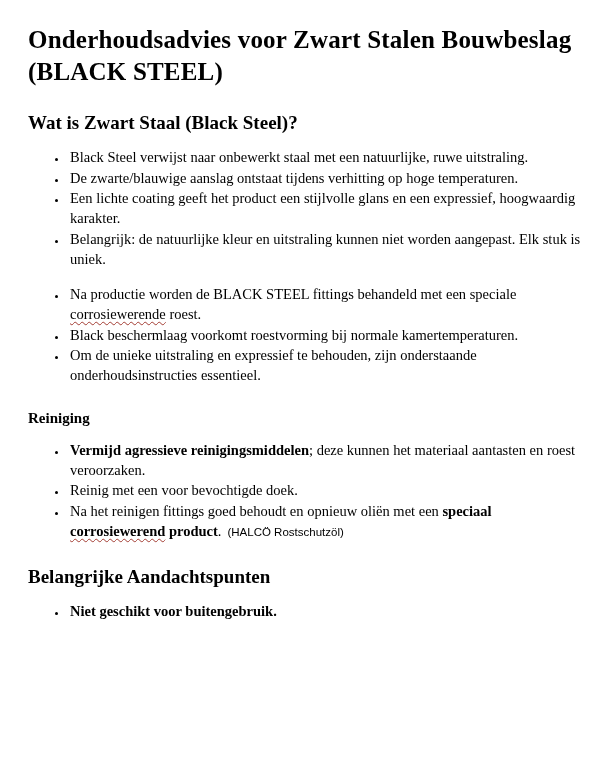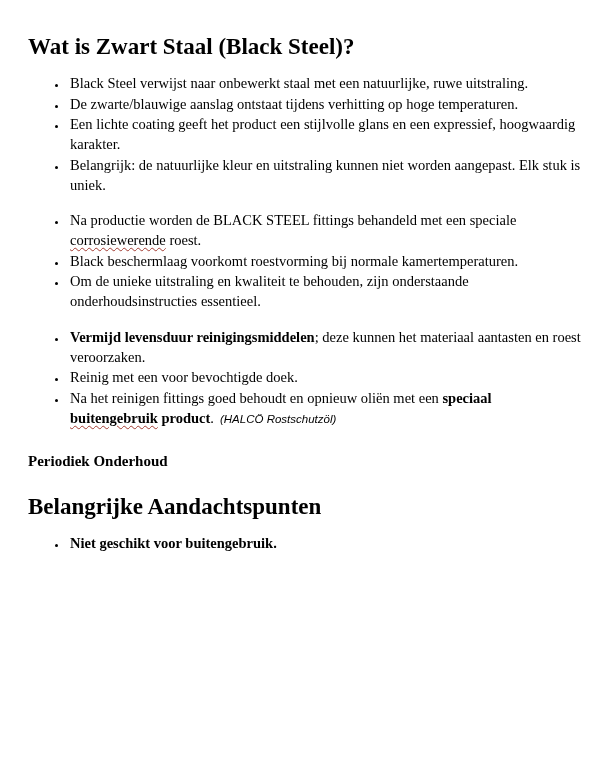--- a/index.html
+++ b/index.html
@@ -18,21 +18,21 @@
     overflow: hidden;
   }
   h1.doc-title {
     font-size: 25px;
     line-height: 1.28;
     font-weight: bold;
     margin: 14px 0 8px 0;
     letter-spacing: 0.2px;
   }
   h2.heading-l2 {
-    font-size: 23px;
+    font-size: 19px;
     font-weight: bold;
     margin: 24px 0 4px 0;
   }
   h3.heading-l3 {
     font-size: 15px;
     font-weight: bold;
     margin: 24px 0 2px 0;
   }
   ul.bullet-list {
     margin: 14px 0 16px 0;
@@ -56,44 +56,44 @@
     text-decoration-style: wavy;
     text-decoration-color: #a33c33;
     text-decoration-thickness: 1px;
     text-underline-offset: 2px;
     font-family: Liberation Serif, serif;
   }
   .annotation {
     font-family: "Liberation Sans", sans-serif;
     font-size: 11.5px;
     margin-left: 6px;
-    font-style: italic;
   }
 </style>
 </head>
 <body>
 
 <div class="page">
+  <h1 class="doc-title">Onderhoudsadvies voor Zwart Stalen Bouwbeslag (BLACK STEEL)</h1>
   <div>
       <h2 class="heading-l2">Wat is Zwart Staal (Black Steel)?</h2>
       <ul class="bullet-list">
         <li><span>Black Steel verwijst naar onbewerkt staal met een natuurlijke, ruwe uitstraling.</span></li>
         <li><span>De zwarte/blauwige aanslag ontstaat tijdens verhitting op hoge temperaturen.</span></li>
         <li><span>Een lichte coating geeft het product een stijlvolle glans en een expressief, hoogwaardig karakter.</span></li>
         <li><span>Belangrijk: de natuurlijke kleur en uitstraling kunnen niet worden aangepast. Elk stuk is uniek.</span></li>
       </ul>
       <ul class="bullet-list">
         <li><span>Na productie worden de BLACK STEEL fittings behandeld met een speciale </span><span class="squiggle">corrosiewerende</span><span> roest.</span></li>
         <li><span>Black beschermlaag voorkomt roestvorming bij normale kamertemperaturen.</span></li>
-        <li><span>Om de unieke uitstraling en kwaliteit te behouden, zijn onderstaande onderhoudsinstructies essentieel.</span></li>
+        <li><span>Om de unieke uitstraling en expressief te behouden, zijn onderstaande onderhoudsinstructies essentieel.</span></li>
       </ul>
+      <h3 class="heading-l3">Reiniging</h3>
       <ul class="bullet-list">
-        <li><span class="bold">Vermijd levensduur reinigingsmiddelen</span><span>; deze kunnen het materiaal aantasten en roest veroorzaken.</span></li>
+        <li><span class="bold">Vermijd agressieve reinigingsmiddelen</span><span>; deze kunnen het materiaal aantasten en roest veroorzaken.</span></li>
         <li><span>Reinig met een voor bevochtigde doek.</span></li>
-        <li><span>Na het reinigen fittings goed behoudt en opnieuw oliën met een </span><span class="bold">speciaal </span><span class="bold squiggle">buitengebruik</span><span class="bold"> product</span><span>.</span><span class="annotation">(HALCÖ Rostschutzöl)</span></li>
+        <li><span>Na het reinigen fittings goed behoudt en opnieuw oliën met een </span><span class="bold">speciaal </span><span class="bold squiggle">corrosiewerend</span><span class="bold"> product</span><span>.</span><span class="annotation">(HALCÖ Rostschutzöl)</span></li>
       </ul>
-      <h3 class="heading-l3">Periodiek Onderhoud</h3>
       <h2 class="heading-l2">Belangrijke Aandachtspunten</h2>
       <ul class="bullet-list">
         <li><span class="bold">Niet geschikt voor buitengebruik.</span></li>
       </ul>
     </div>
 </div>
 
 </body></html>

